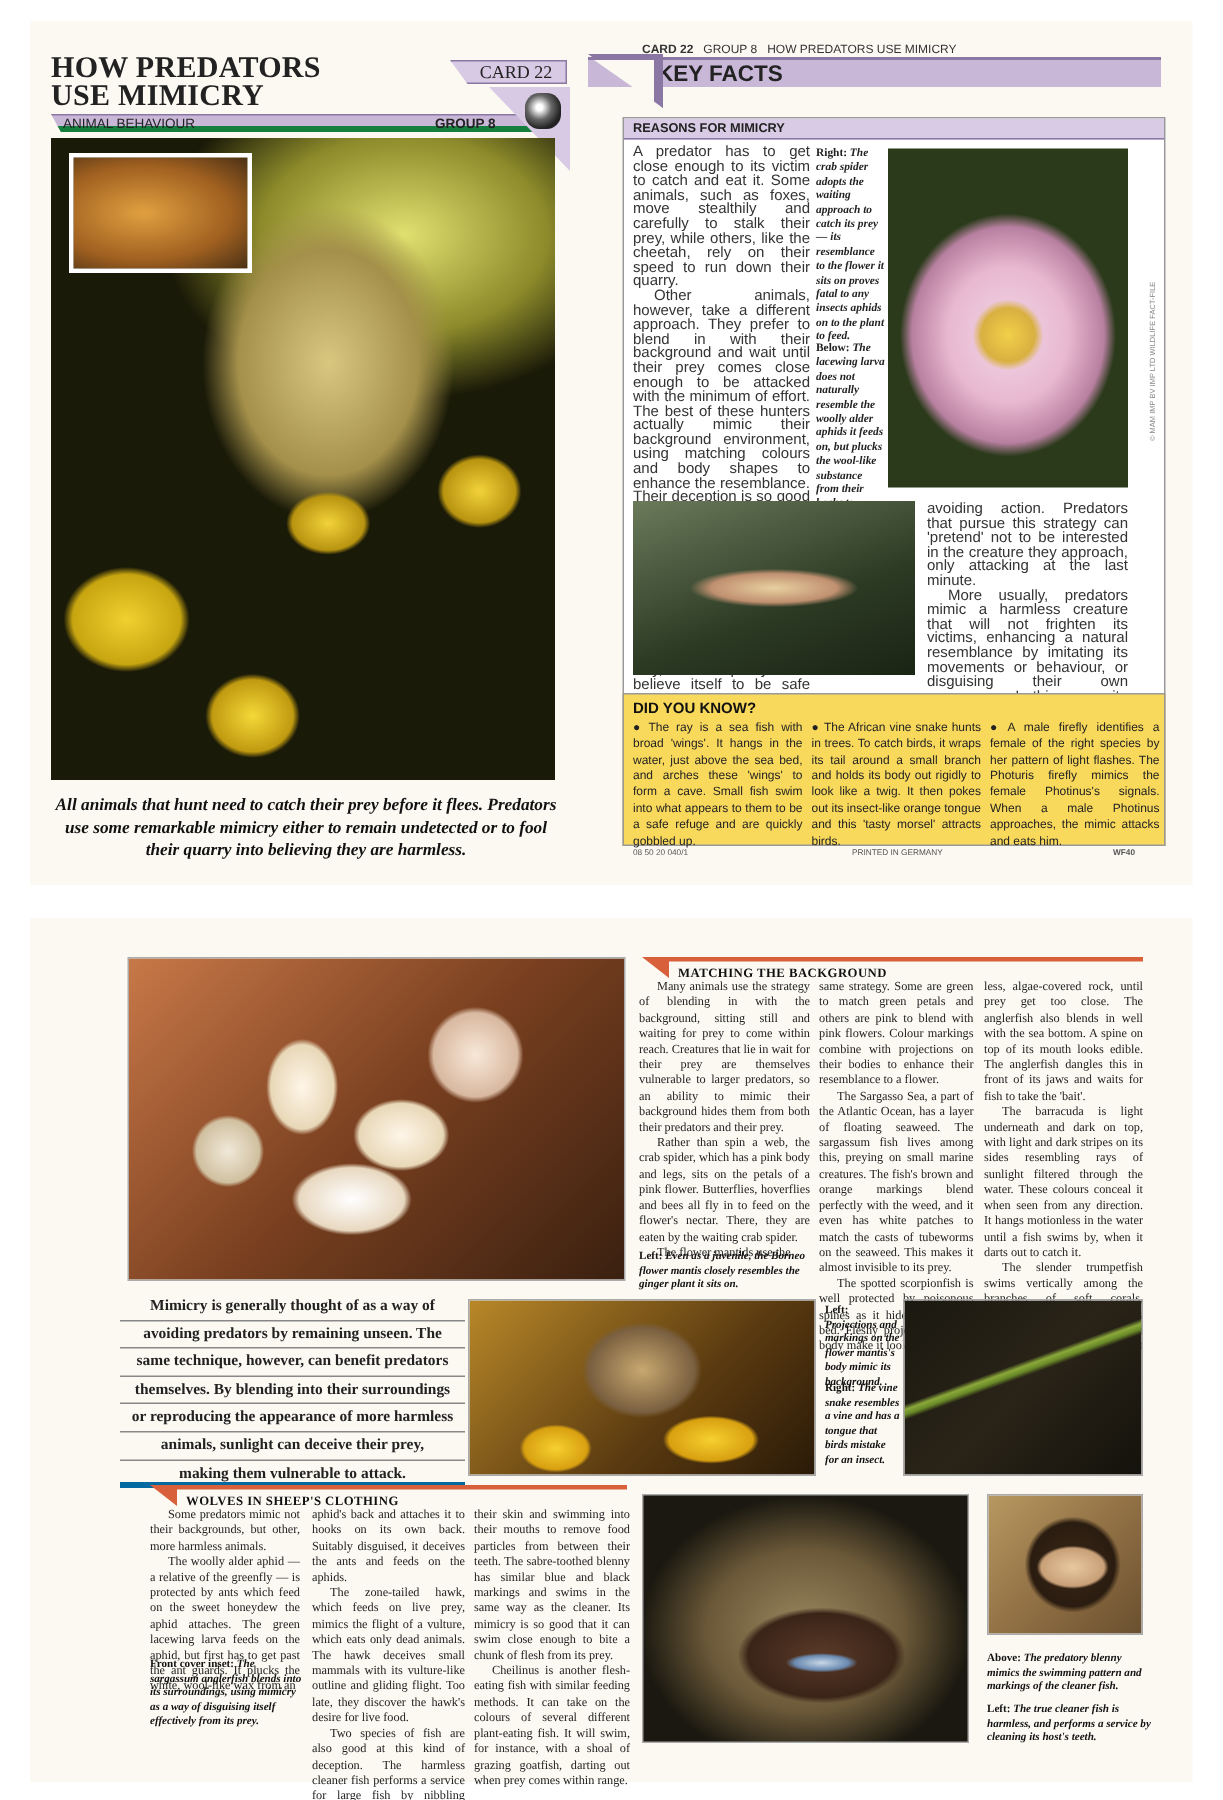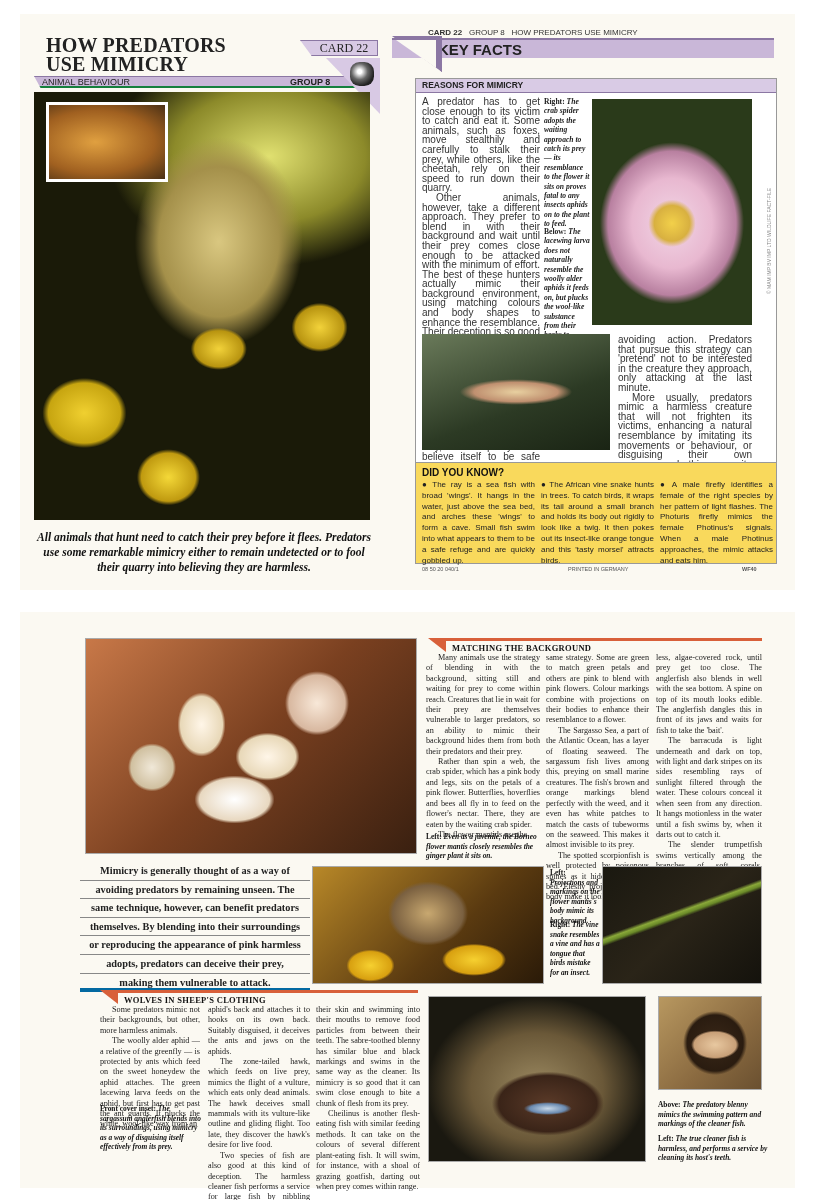--- a/index.html
+++ b/index.html
@@ -2,22 +2,22 @@
 <html><head>
 <meta charset="utf-8">
 <style>
   * { box-sizing: border-box; margin: 0; padding: 0; }
   body { width: 815px; height: 1200px; background: #fff; position: relative; overflow: hidden; font-family: "Liberation Sans", sans-serif; }
   .card { position: absolute; background: #fbf9f2; }
   .card-top { left: 20px; top: 14px; width: 775px; height: 576px; }
   .card-bottom { left: 20px; top: 612px; width: 775px; height: 576px; }
   .punch { position: absolute; width: 14px; height: 14px; border-radius: 50%; background: #000; }
   
-  .title { position: absolute; left: 26px; top: 22px; font-family: "Liberation Serif", serif; font-weight: bold; font-size: 20px; line-height: 19px; color: #222; letter-spacing: 0.2px; }
-  .subband { position: absolute; left: 14px; top: 62px; width: 330px; height: 12px; background: #c9b7d8; border-top: 1px solid #8b77a3; border-bottom: 2px solid #15803d; clip-path: polygon(0 0, 96% 0, 100% 100%, 2% 100%); }
+  .title { position: absolute; left: 14px; top: 22px; font-family: "Liberation Serif", serif; font-weight: bold; font-size: 20px; line-height: 19px; color: #222; letter-spacing: 0.2px; }
+  .subband { position: absolute; left: 14px; top: 62px; width: 330px; height: 12px; background: #c9b7d8; border-top: 1px solid #8b77a3; border-bottom: 4px solid #15803d; clip-path: polygon(0 0, 96% 0, 100% 100%, 2% 100%); }
   .subband span { position: absolute; font-size: 9px; top: 0px; color: #222; }
   .cardbadge { position: absolute; left: 280px; top: 26px; width: 78px; height: 16px; background: #d8c9e4; border: 1px solid #8b77a3; clip-path: polygon(0 0, 100% 0, 100% 100%, 15% 100%); text-align: center; font-family: "Liberation Serif", serif; font-size: 12px; color: #222; line-height: 14px; padding-left: 10px; }
   .corner-tri { position: absolute; left: 306px; top: 44px; width: 54px; height: 56px; background: #d8c9e4; clip-path: polygon(0 0, 100% 0, 100% 100%); }
   .corner-icon { position: absolute; left: 330px; top: 48px; width: 24px; height: 24px; border-radius: 40%; background: radial-gradient(circle at 40% 40%, #fff 10%, #666 40%, #222 70%); }
   .photo { position: absolute; overflow: hidden; }
   .mantis-photo { left: 14px; top: 78px; width: 336px; height: 428px; background:
      radial-gradient(ellipse 60px 50px at 15% 75%, #f0d030 0%, #c7a510 60%, transparent 70%),
      radial-gradient(ellipse 45px 40px at 40% 90%, #f4d838 0%, #c09a10 60%, transparent 70%),
      radial-gradient(ellipse 40px 35px at 85% 55%, #f2d23a 0%, #b89410 60%, transparent 70%),
      radial-gradient(ellipse 40px 30px at 55% 60%, #f2d23a 0%, #b89410 60%, transparent 70%),
@@ -191,22 +191,22 @@
     <p class="noind">less, algae-covered rock, until prey get too close. The anglerfish also blends in well with the sea bottom. A spine on top of its mouth looks edible. The anglerfish dangles this in front of its jaws and waits for fish to take the 'bait'.</p>
     <p>The barracuda is light underneath and dark on top, with light and dark stripes on its sides resembling rays of sunlight filtered through the water. These colours conceal it when seen from any direction. It hangs motionless in the water until a fish swims by, when it darts out to catch it.</p>
     <p>The slender trumpetfish swims vertically among the branches of soft corals, changing colour to match its background. It is almost invisible to the small animals it hunts.</p>
   </div>
 
   <div class="intro-lines">
     <div class="intro-line">Mimicry is generally thought of as a way of</div>
     <div class="intro-line">avoiding predators by remaining unseen. The</div>
     <div class="intro-line">same technique, however, can benefit predators</div>
     <div class="intro-line">themselves. By blending into their surroundings</div>
-    <div class="intro-line">or reproducing the appearance of pink harmless</div>
-    <div class="intro-line">adopts, predators can deceive their prey,</div>
+    <div class="intro-line">or reproducing the appearance of more harmless</div>
+    <div class="intro-line">animals, sunlight can deceive their prey,</div>
     <div class="intro-line">making them vulnerable to attack.</div>
   </div>
 
   <div class="photo flower-mantis-photo bordered"></div>
   <div class="serif-cap" style="left:530px; top:256px; width:50px;">
     <b>Left:</b>
     <span>Projections and markings on the flower mantis's body mimic its background.</span>
   </div>
   <div class="serif-cap" style="left:530px; top:308px; width:50px;">
     <b>Right:</b>
@@ -220,21 +220,21 @@
 
   <div class="serif-text" style="left:80px; top:393px; width:100px;">
     <p>Some predators mimic not their backgrounds, but other, more harmless animals.</p>
     <p>The woolly alder aphid — a relative of the greenfly — is protected by ants which feed on the sweet honeydew the aphid attaches. The green lacewing larva feeds on the aphid, but first has to get past the ant guards. It plucks the white, wool-like wax from an</p>
   </div>
   <div class="serif-cap" style="left:80px; top:492px; width:102px;">
     <b>Front cover inset:</b>
     <span>The sargassum anglerfish blends into its surroundings, using mimicry as a way of disguising itself effectively from its prey.</span>
   </div>
   <div class="serif-text" style="left:188px; top:393px; width:102px;">
-    <p class="noind">aphid's back and attaches it to hooks on its own back. Suitably disguised, it deceives the ants and jaws on the aphids.</p>
+    <p class="noind">aphid's back and attaches it to hooks on its own back. Suitably disguised, it deceives the ants and feeds on the aphids.</p>
     <p>The zone-tailed hawk, which feeds on live prey, mimics the flight of a vulture, which eats only dead animals. The hawk deceives small mammals with its vulture-like outline and gliding flight. Too late, they discover the hawk's desire for live food.</p>
     <p>Two species of fish are also good at this kind of deception. The harmless cleaner fish performs a service for large fish by nibbling parasites from</p>
   </div>
   <div class="serif-text" style="left:296px; top:393px; width:104px;">
     <p class="noind">their skin and swimming into their mouths to remove food particles from between their teeth. The sabre-toothed blenny has similar blue and black markings and swims in the same way as the cleaner. Its mimicry is so good that it can swim close enough to bite a chunk of flesh from its prey.</p>
     <p>Cheilinus is another flesh-eating fish with similar feeding methods. It can take on the colours of several different plant-eating fish. It will swim, for instance, with a shoal of grazing goatfish, darting out when prey comes within range.</p>
   </div>
 
   <div class="photo fish-photo bordered"></div>
   <div class="photo blenny-photo bordered"></div>

